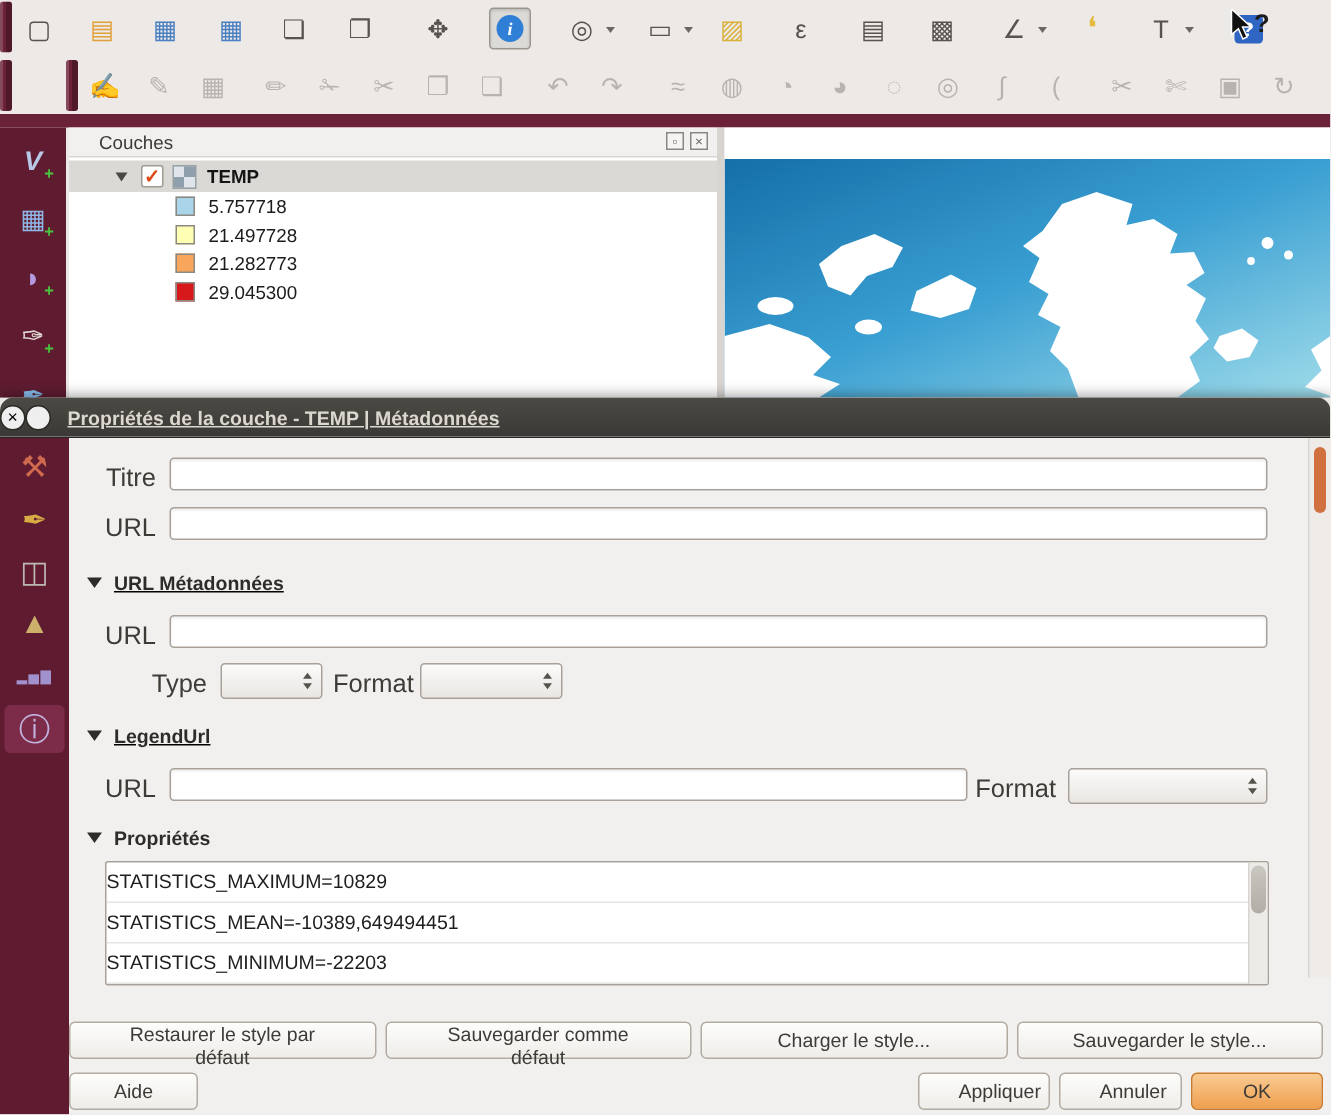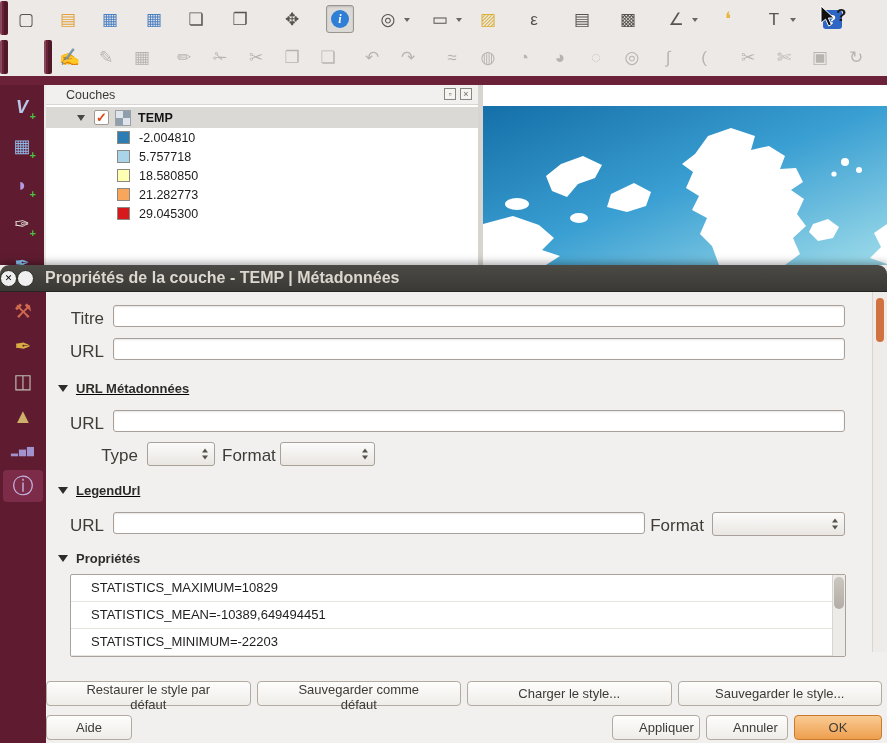--- a/index.html
+++ b/index.html
@@ -73,21 +73,21 @@
   .map { position:absolute; left:483px; top:85px; width:404px; height:180px; background:#ffffff; }
   .map svg { position:absolute; left:0; top:21px; }
 
   
   .dialog { position:absolute; left:0; top:265px; width:887px; height:478px;
             box-shadow:0 -2px 8px rgba(0,0,0,.35); }
   .titlebar { height:27px; background:linear-gradient(#4c4a45,#3b3935); border-radius:9px 9px 0 0;
               border-bottom:1px solid #272521; display:flex; align-items:center; position:relative; }
   .wbtn { width:17px; height:17px; border-radius:50%; border:1px solid #2a2824; padding:0;
           display:flex; align-items:center; justify-content:center; font-size:9px; }
-  .dlg-title { margin-left:11px; font-size:16px; font-weight:bold; color:#dcd8d0; }
+  .dlg-title { margin-left:11px; font-size:13px; font-weight:bold; color:#dcd8d0;text-decoration:underline; }
   .dlg-body { position:absolute; left:0; top:27px; right:0; bottom:0; background:#f2f0ee; }
 
   .tabstrip { position:absolute; left:0; top:0; width:46px; height:100%; background:#5f1c31; }
   .tab { width:40px; height:32px; margin:3px auto 2px; border:none; background:transparent; border-radius:4px;
          display:flex; align-items:center; justify-content:center; font-size:20px; padding:0; }
   .tab.selected { background:#7c2c48; }
   .t-red{color:#cf6a4e}.t-gold{color:#d9ad43}.t-gray{color:#bdb8b1}.t-sand{color:#cdb06a}
   .t-hist{color:#a191cc; font-size:9px; letter-spacing:1px;}
   .t-meta{color:#c3b3e0; font-size:21px;}
 
@@ -98,21 +98,21 @@
   .sec-tri { width:0; height:0; border:5px solid transparent; border-top:7px solid #2e2c29; margin-top:5px; }
   .sec-label { font-size:13px; font-weight:bold; color:#2e2c29; }
   .combo { position:absolute; height:24px; border:1px solid #a9a199; border-radius:3px;
            background:linear-gradient(#fcfbfa,#e9e6e2); }
   .spin { position:absolute; right:6px; top:50%; transform:translateY(-50%); display:flex; flex-direction:column; gap:3px; }
   .spin .up { width:0;height:0;border:3.5px solid transparent; border-bottom:4.5px solid #56524c; }
   .spin .dn { width:0;height:0;border:3.5px solid transparent; border-top:4.5px solid #56524c; }
 
   .props-list { position:absolute; left:70px; top:282px; width:776px; height:83px; background:#fff;
                 border:1px solid #aaa29a; border-radius:2px; overflow:hidden; }
-  .prop-row { height:27px; line-height:26px; padding-left:20px; font-size:13px; color:#1e1e1e;
+  .prop-row { height:27px; line-height:26px; padding-left:0; font-size:13px; color:#1e1e1e;
               border-bottom:1px solid #e7e4e0; }
   .lb-scroll { position:absolute; right:0; top:0; bottom:0; width:13px; background:#edebe8; border-left:1px solid #d8d4cf; }
   .lb-thumb { margin:2px 1px; height:32px; background:linear-gradient(#cac6c0,#b2ada6); border-radius:5px; }
 
   .btn { border:1px solid #b3aaa1; border-radius:4px; background:linear-gradient(#fdfdfc,#efEDe9);
          background:linear-gradient(#fdfdfc,#efede9); color:#3d3b37; font:13px "Liberation Sans",sans-serif;
          height:25px; padding:0 26px; }
   .stylebtns { position:absolute; left:46px; top:389px; width:836px; display:flex; gap:6px; }
   .stylebtns .btn { flex:1; height:25px; }
   .b-help { position:absolute; left:46px; top:423px; width:86px; }
@@ -310,31 +310,27 @@
       <div class="layer-row" data-name="layer-item-temp">
         <span class="tri" data-name="expand-arrow-icon"></span>
         <span class="checkbox" data-name="layer-visibility-checkbox">
           <span class="check" data-name="checkmark-icon">✓</span>
         </span>
         <span class="raster-thumb" data-name="raster-layer-icon"></span>
         <span class="layer-name" data-name="layer-name">TEMP</span>
       </div>
       <div data-name="legend-entries">
 
-      <div class="legend-row" data-name="legend-class-1">
-          <span class="swatch" data-name="legend-swatch" style="background: rgb(45, 125, 181);"></span>
-          <span class="legend-value" data-name="legend-value">-2.004810</span>
-        </div>
           <div class="legend-row" data-name="legend-class-2">
           <span class="swatch" data-name="legend-swatch" style="background: rgb(170, 212, 232);"></span>
           <span class="legend-value" data-name="legend-value">5.757718</span>
         </div>
           <div class="legend-row" data-name="legend-class-3">
           <span class="swatch" data-name="legend-swatch" style="background: rgb(255, 255, 180);"></span>
-          <span class="legend-value" data-name="legend-value">18.580850</span>
+          <span class="legend-value" data-name="legend-value">21.497728</span>
         </div>
           <div class="legend-row" data-name="legend-class-4">
           <span class="swatch" data-name="legend-swatch" style="background: rgb(248, 166, 92);"></span>
           <span class="legend-value" data-name="legend-value">21.282773</span>
         </div>
           <div class="legend-row" data-name="legend-class-5">
           <span class="swatch" data-name="legend-swatch" style="background: rgb(215, 25, 28);"></span>
           <span class="legend-value" data-name="legend-value">29.045300</span>
         </div>
         </div>

